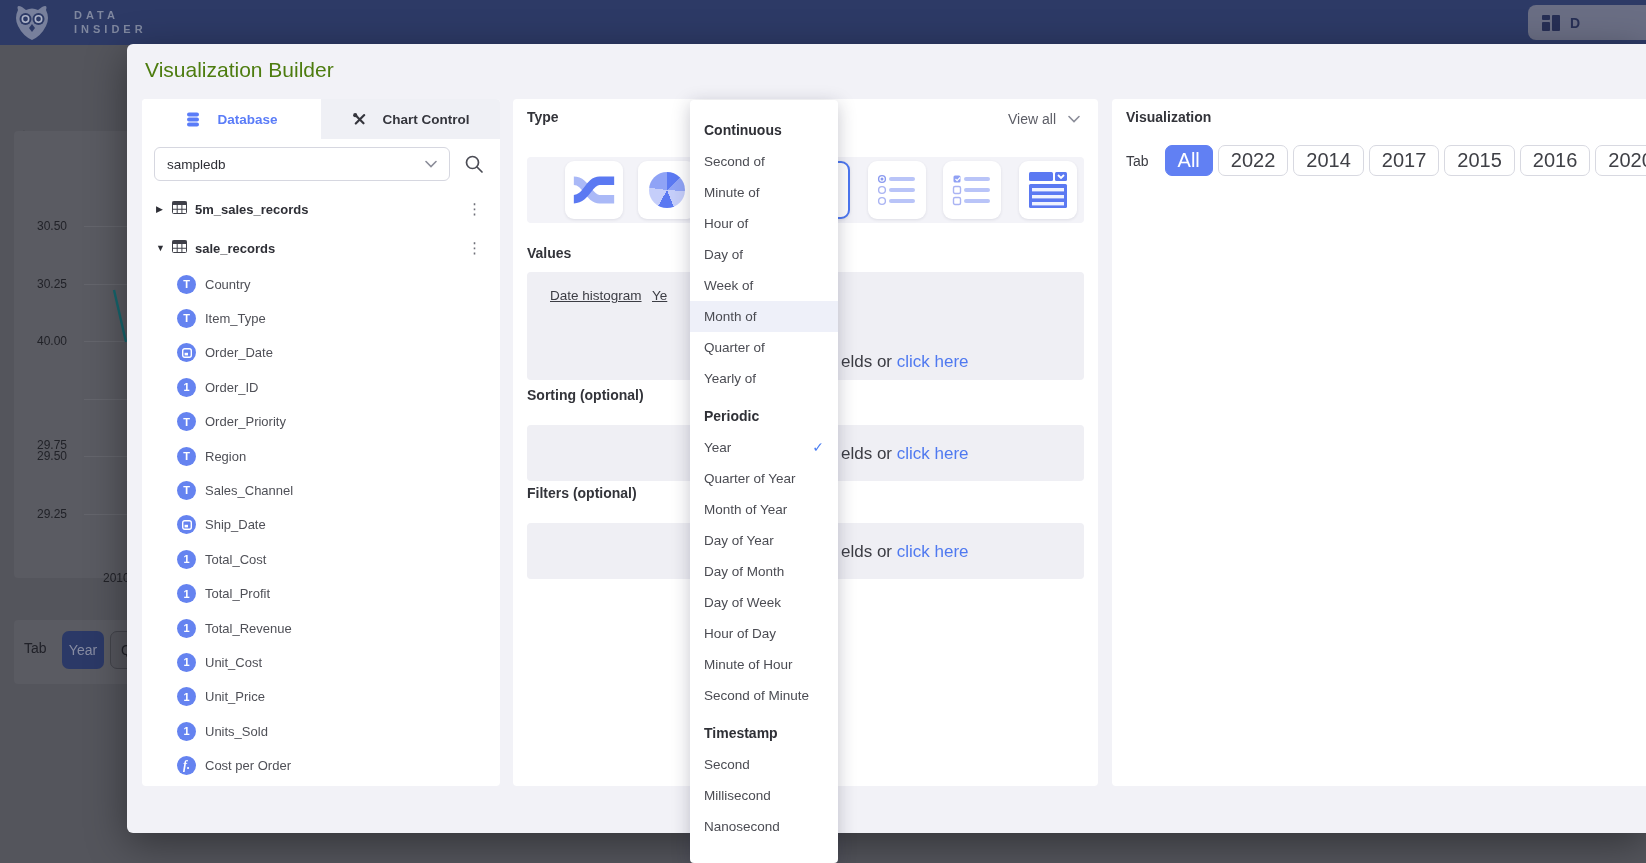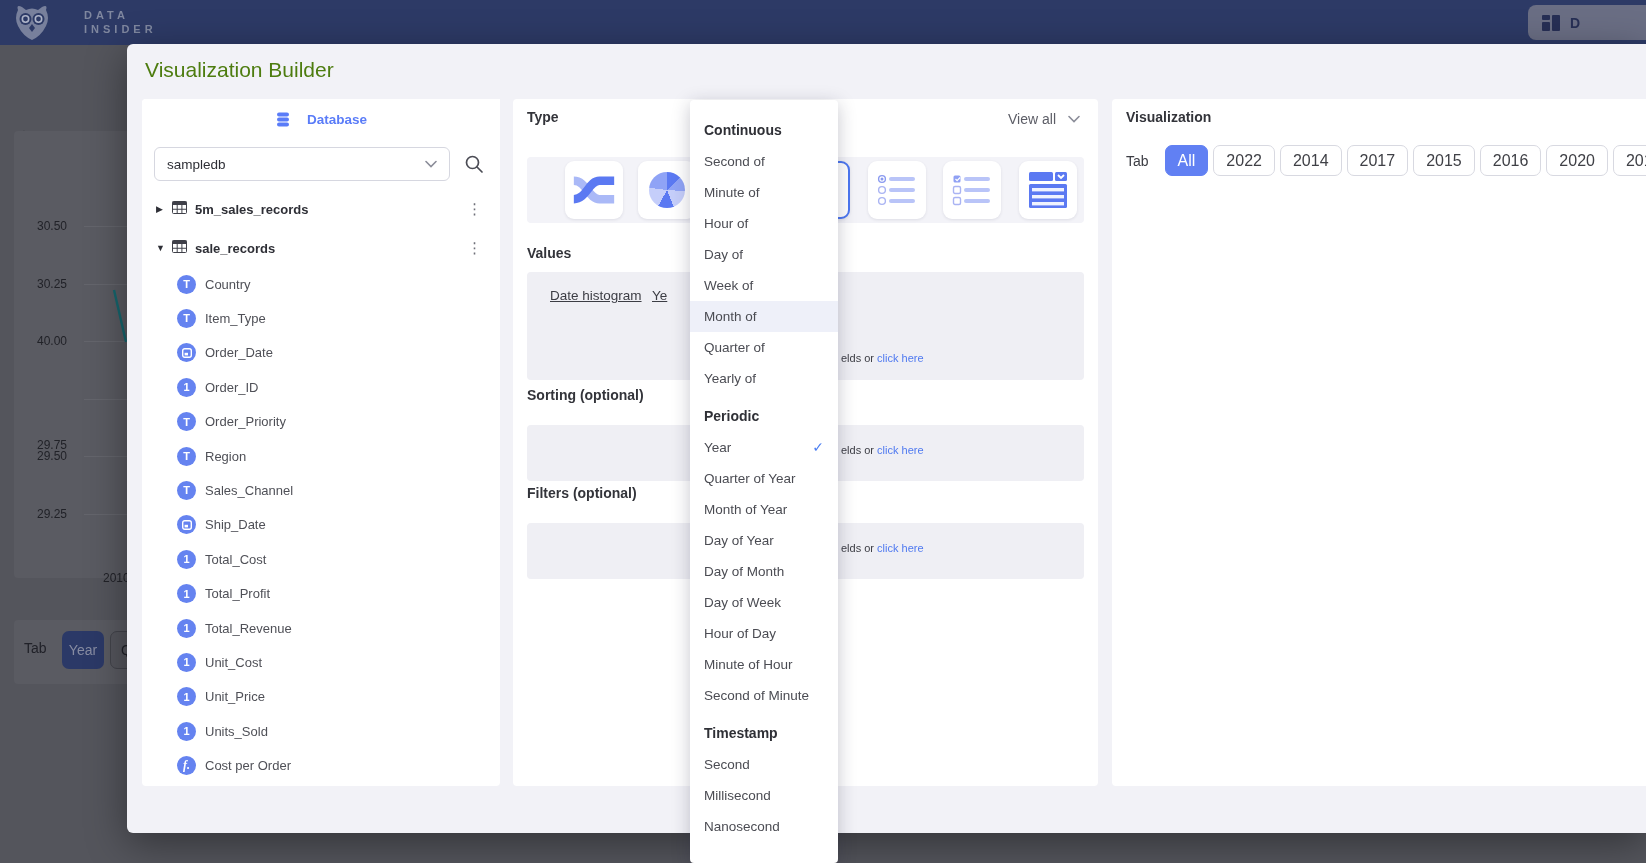--- a/index.html
+++ b/index.html
@@ -2,21 +2,21 @@
 <html style="--accent-blue: #6180f3; --link-blue: #4f79f0; --navbar-navy: #2d3a66; --field-icon-blue: #6583f0; --check-blue: #4a7df2; --tab-active-blue: #5a7cf8;"><head>
 <meta charset="utf-8">
 <style>
   * { margin:0; padding:0; box-sizing:border-box; }
   html,body { width:1646px; height:863px; overflow:hidden; }
   body { font-family:"Liberation Sans", sans-serif; background:#56575e; position:relative; }
   #app { position:absolute; inset:0; width:1646px; height:863px; overflow:hidden; }
 
   
   .navbar { position:absolute; left:0; top:0; width:1646px; height:45px; background:var(--navbar-navy,#2d3a66); z-index:5; }
-  .brand { position:absolute; left:12px; top:3px; display:flex; align-items:center; gap:32px; }
+  .brand { position:absolute; left:12px; top:3px; display:flex; align-items:center; gap:22px; }
   .brand-text { color:#7f879f; font-size:11px; font-weight:bold; letter-spacing:4px; line-height:14px; }
   .nav-right-btn { position:absolute; left:1528px; top:5px; width:130px; height:35px; background:#6a6e84; border-radius:8px; display:flex; align-items:center; gap:9px; padding-left:13px; color:#272f55; font-weight:bold; font-size:14px; }
 
   
   .dim-page { position:absolute; left:0; top:45px; width:1646px; height:818px; background:#54555c; }
   .back-ico { position:absolute; left:12px; top:84px; color:#3e3f48; }
   .bg-title { position:absolute; left:44px; top:83px; font-size:21px; color:#1f2026; }
   .bg-chart { position:absolute; left:14px; top:86px; width:113px; height:447px; background:#5a5b62; border-radius:4px 0 0 4px; }
   .ytick { position:absolute; right:60px; transform:translateY(-50%); font-size:12px; color:#212228; }
   .ygrid { position:absolute; left:70px; right:0; height:1px; background:#64656c; }
@@ -54,28 +54,28 @@
   .fname { margin-left:9px; font-size:13px; color:#4f5057; }
 
   
   .sec-label { position:absolute; left:14px; font-size:14px; font-weight:bold; color:#33343a; }
   .viewall { position:absolute; right:18px; top:12px; display:flex; align-items:center; gap:12px; font-size:14px; color:#5c5d66; cursor:pointer; }
   .tile-strip { position:absolute; left:14px; top:58px; width:557px; height:66px; background:#f3f3f8; border-radius:4px; }
   .tile { position:absolute; top:4px; width:58px; height:58px; background:#fff; border-radius:9px; box-shadow:0 1px 3px rgba(40,40,70,.10); display:flex; align-items:center; justify-content:center; cursor:pointer; }
   .tile.selected { border:2px solid #4c77f1; }
   .grey-box { position:absolute; left:14px; width:557px; background:#efeff4; border-radius:4px; }
   .chip { position:absolute; top:16px; font-size:13.5px; color:#3c3d44; text-decoration:underline; cursor:pointer; }
-  .hint { position:absolute; left:314px; font-size:11px; color:#3c3d44; white-space:nowrap; }
+  .hint { position:absolute; left:314px; font-size:17px; color:#3c3d44; white-space:nowrap; }
   .hint a { color:var(--link-blue,#4f79f0); text-decoration:none; cursor:pointer; }
 
   
   .viz-row { position:absolute; left:14px; top:46px; display:flex; align-items:center; }
   .viz-tab-label { font-size:14px; color:#3b3c43; margin-right:16px; }
   .viz-tabs { display:flex; gap:5px; }
-  .vbtn { height:31px; padding:12px 12px; border-radius:7px; font-size:16px; display:flex; align-items:center; justify-content:center; background:#fff; border:1px solid #d8d9e1; color:#3f4046; cursor:pointer; white-space:nowrap; }
+  .vbtn { height:31px; padding:12px 12px; border-radius:7px; font-size:20px; display:flex; align-items:center; justify-content:center; background:#fff; border:1px solid #d8d9e1; color:#3f4046; cursor:pointer; white-space:nowrap; }
   .vbtn.active { background:var(--accent-blue,#6180f3); border-color:var(--accent-blue,#6180f3); color:#fff; }
 
   
   .dropdown { position:absolute; left:690px; top:100px; width:148px; height:763px; background:#fff; border-radius:4px; box-shadow:0 4px 18px rgba(30,30,60,.25); z-index:50; padding-top:15px; }
   .dd-header { height:31px; line-height:31px; padding:0 14px; font-size:14px; font-weight:bold; color:#2f3036; }
   .dd-header.gap { margin-top:7px; }
   .dd-item { height:31px; line-height:31px; padding:0 14px; font-size:13.5px; color:#4b4c53; display:flex; align-items:center; cursor:pointer; }
   .dd-item.hl { background:#eef0f9; }
   .dd-item .check { margin-left:auto; color:var(--check-blue,#4a7df2); font-size:14px; }
 </style>
@@ -149,20 +149,28 @@
     <div class="card card-left">
       <div class="lp-tabs">
         <div class="lp-tab active">
           <svg width="16" height="16" viewBox="0 0 16 16">
             <rect x="2" y="1.5" width="12" height="4" rx="2" fill="#5a7cf8"></rect>
             <rect x="2" y="6.5" width="12" height="4" rx="2" fill="#5a7cf8"></rect>
             <rect x="2" y="11.5" width="12" height="4" rx="2" fill="#5a7cf8"></rect>
           </svg>
           <span>Database</span>
         </div>
+        <div class="lp-tab inactive">
+          <svg width="15" height="15" viewBox="0 0 15 15">
+            <rect x="6.6" y="0" width="2.2" height="14" rx="1" transform="rotate(45 7.5 7.5)" fill="#35363d"></rect>
+            <rect x="6.6" y="0" width="2.2" height="14" rx="1" transform="rotate(-45 7.5 7.5)" fill="#35363d"></rect>
+            <circle cx="3.2" cy="3.2" r="2.1" fill="#35363d"></circle>
+          </svg>
+          <span>Chart Control</span>
+        </div>
       </div>
 
       <div class="db-select">
         <span>sampledb</span>
         <svg class="chev" width="12" height="8" viewBox="0 0 12 8">
             <polyline points="1,1.5 6,6.5 11,1.5" fill="none" stroke="#8b8d99" stroke-width="1.6" stroke-linecap="round"></polyline>
           </svg>
       </div>
       <svg class="search-ico" width="20" height="20" viewBox="0 0 20 20">
           <circle cx="8.5" cy="8.5" r="6" fill="none" stroke="#4b4c55" stroke-width="1.7"></circle>

